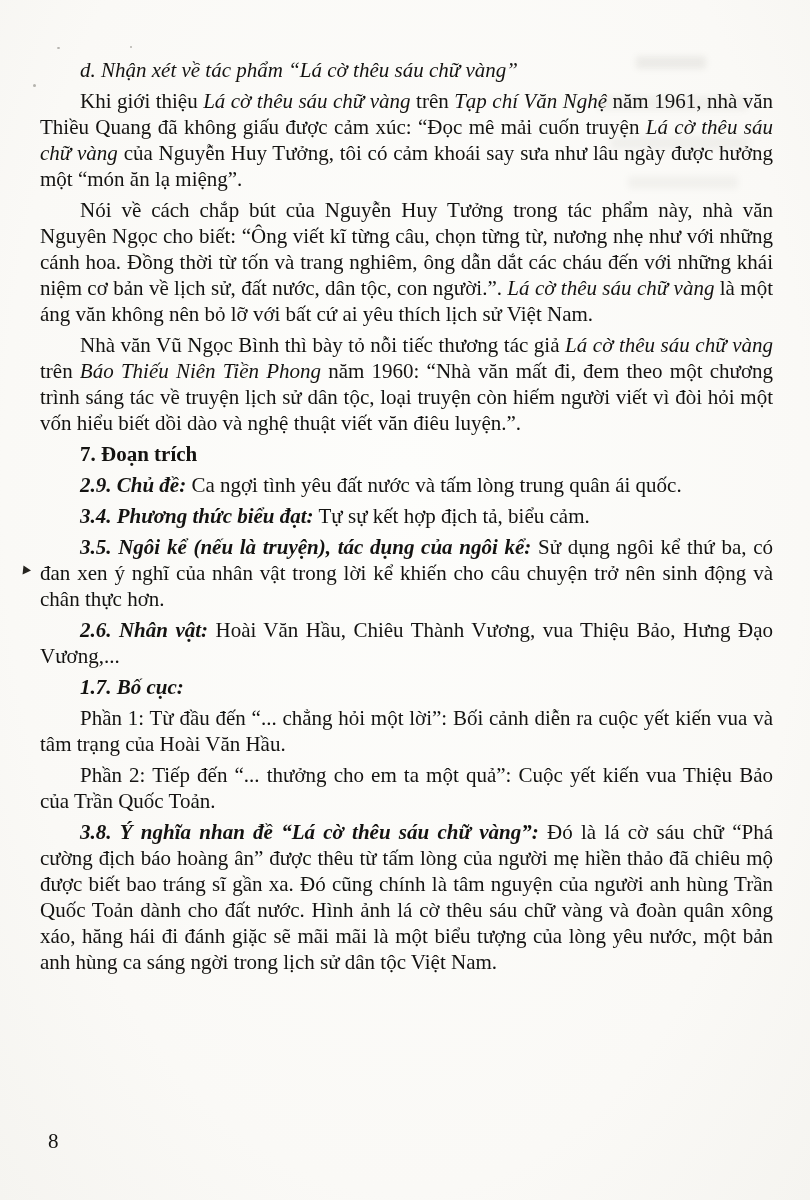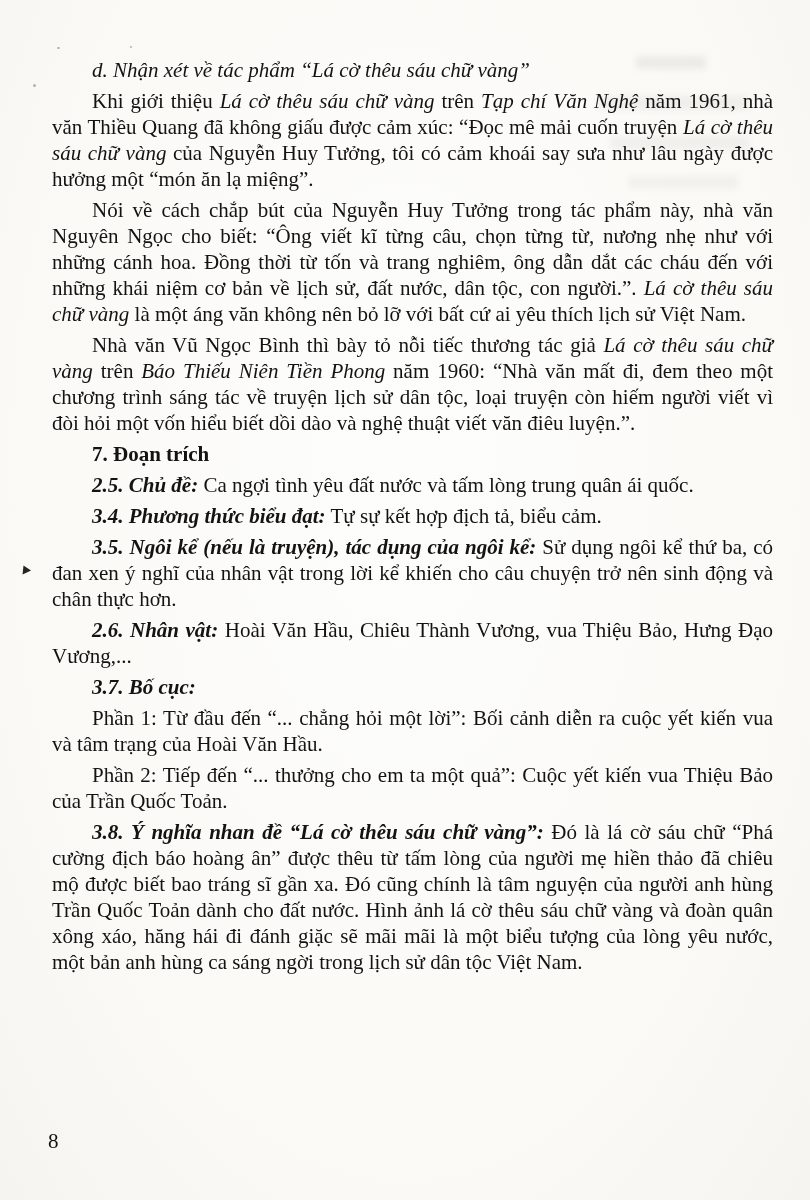--- a/index.html
+++ b/index.html
@@ -18,21 +18,21 @@
   .page-text {
     position: absolute;
     left: 40px;
     top: 57px;
     width: 733px;
     font-size: 21px;
     line-height: 26px;
     text-align: justify;
   }
   .page-text p.block {
-    margin: 5px 0 0 12px;
+    margin: 5px 0 0 0;
     text-indent: 40px;
   }
   .page-text p.block:first-child {
     margin-top: 0;
   }
   .s-i  { font-style: italic; }
   .s-b  { font-weight: bold; }
   .s-bi { font-weight: bold; font-style: italic; }
   .page-number {
     position: absolute;
@@ -81,23 +81,23 @@
 <div class="speck" style="left:33px; top:84px; width:3px; height:3px;"></div>
 
 <div class="margin-tick"></div>
 
 <div class="page-text">
     <p class="block"><span class="s-i">d. Nhận xét về tác phẩm “Lá cờ thêu sáu chữ vàng”</span></p>
     <p class="block"><span>Khi giới thiệu </span><span class="s-i">Lá cờ thêu sáu chữ vàng</span><span> trên </span><span class="s-i">Tạp chí Văn Nghệ</span><span> năm 1961, nhà văn Thiều Quang đã không giấu được cảm xúc: “Đọc mê mải cuốn truyện </span><span class="s-i">Lá cờ thêu sáu chữ vàng</span><span> của Nguyễn Huy Tưởng, tôi có cảm khoái say sưa như lâu ngày được hưởng một “món ăn lạ miệng”.</span></p>
     <p class="block"><span>Nói về cách chắp bút của Nguyễn Huy Tưởng trong tác phẩm này, nhà văn Nguyên Ngọc cho biết: “Ông viết kĩ từng câu, chọn từng từ, nương nhẹ như với những cánh hoa. Đồng thời từ tốn và trang nghiêm, ông dẫn dắt các cháu đến với những khái niệm cơ bản về lịch sử, đất nước, dân tộc, con người.”. </span><span class="s-i">Lá cờ thêu sáu chữ vàng</span><span> là một áng văn không nên bỏ lỡ với bất cứ ai yêu thích lịch sử Việt Nam.</span></p>
     <p class="block"><span>Nhà văn Vũ Ngọc Bình thì bày tỏ nỗi tiếc thương tác giả </span><span class="s-i">Lá cờ thêu sáu chữ</span><span> </span><span class="s-i">vàng</span><span> trên </span><span class="s-i">Báo Thiếu Niên Tiền Phong</span><span> năm 1960: “Nhà văn mất đi, đem theo một chương trình sáng tác về truyện lịch sử dân tộc, loại truyện còn hiếm người viết vì đòi hỏi một vốn hiểu biết dồi dào và nghệ thuật viết văn điêu luyện.”.</span></p>
     <p class="block"><span class="s-b">7. Đoạn trích</span></p>
-    <p class="block"><span class="s-bi">2.5. Chủ đề:</span><span> Ca ngợi tình yêu đất nước và tấm lòng trung quân ái quốc.</span></p>
+    <p class="block"><span class="s-bi">2.9. Chủ đề:</span><span> Ca ngợi tình yêu đất nước và tấm lòng trung quân ái quốc.</span></p>
     <p class="block"><span class="s-bi">3.4. Phương thức biểu đạt:</span><span> Tự sự kết hợp địch tả, biểu cảm.</span></p>
     <p class="block"><span class="s-bi">3.5. Ngôi kể (nếu là truyện), tác dụng của ngôi kể:</span><span> Sử dụng ngôi kể thứ ba, có đan xen ý nghĩ của nhân vật trong lời kể khiến cho câu chuyện trở nên sinh động và chân thực hơn.</span></p>
     <p class="block"><span class="s-bi">2.6. Nhân vật:</span><span> Hoài Văn Hầu, Chiêu Thành Vương, vua Thiệu Bảo, Hưng Đạo Vương,...</span></p>
-    <p class="block"><span class="s-bi">3.7. Bố cục:</span></p>
+    <p class="block"><span class="s-bi">1.7. Bố cục:</span></p>
     <p class="block"><span>Phần 1: Từ đầu đến “... chẳng hỏi một lời”: Bối cảnh diễn ra cuộc yết kiến vua và tâm trạng của Hoài Văn Hầu.</span></p>
     <p class="block"><span>Phần 2: Tiếp đến “... thưởng cho em ta một quả”: Cuộc yết kiến vua Thiệu Bảo của Trần Quốc Toản.</span></p>
     <p class="block"><span class="s-bi">3.8. Ý nghĩa nhan đề “Lá cờ thêu sáu chữ vàng”:</span><span> Đó là lá cờ sáu chữ “Phá cường địch báo hoàng ân” được thêu từ tấm lòng của người mẹ hiền thảo đã chiêu mộ được biết bao tráng sĩ gần xa. Đó cũng chính là tâm nguyện của người anh hùng Trần Quốc Toản dành cho đất nước. Hình ảnh lá cờ thêu sáu chữ vàng và đoàn quân xông xáo, hăng hái đi đánh giặc sẽ mãi mãi là một biểu tượng của lòng yêu nước, một bản anh hùng ca sáng ngời trong lịch sử dân tộc Việt Nam.</span></p>
   </div>
 
 <div class="page-number">8</div>
 
 </body></html>

